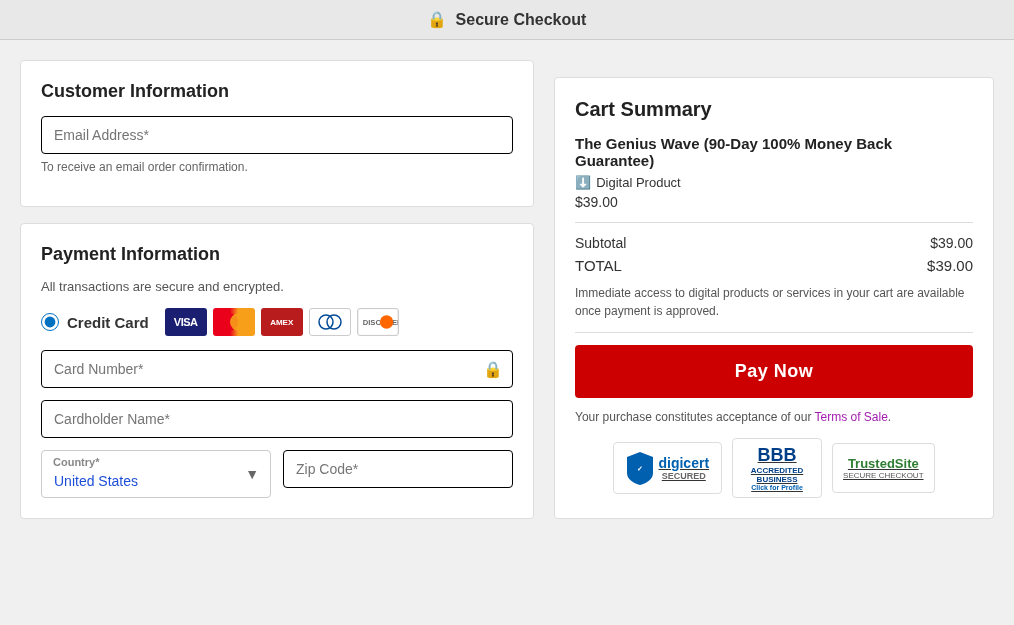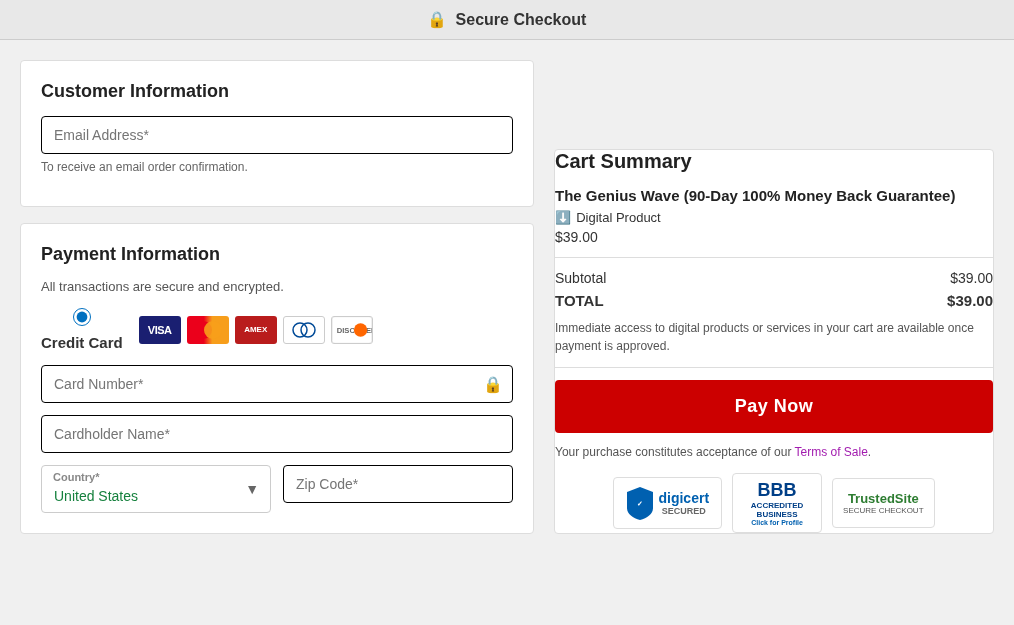--- a/index.html
+++ b/index.html
@@ -37,20 +37,21 @@
       margin-right: 20px;
       display: flex;
       flex-direction: column;
       gap: 16px;
     }
     .right-panel {
       width: 440px;
       background: #fff;
       border: 1px solid #ddd;
       border-radius: 4px;
+      padding: 20px;
     }
     .card {
       background: #fff;
       border: 1px solid #ddd;
       border-radius: 4px;
       padding: 20px;
     }
     .section-title {
       font-size: 18px;
       font-weight: bold;
@@ -83,21 +84,20 @@
       align-items: center;
       margin-bottom: 14px;
     }
     .radio-label {
       display: flex;
       align-items: center;
       gap: 8px;
       font-size: 15px;
       font-weight: bold;
       margin-right: 16px;
-      flex-direction: column;
     }
     input[type="radio"] {
       accent-color: #0070c0;
       width: 18px;
       height: 18px;
     }
     .card-icons {
       display: flex;
       gap: 6px;
       align-items: center;
@@ -150,21 +150,21 @@
       top: 6px;
       left: 12px;
       font-weight: bold;
     }
     select {
       width: 100%;
       padding: 22px 12px 8px 12px;
       border: 1px solid #ccc;
       border-radius: 4px;
       font-size: 14px;
-      color: #15803d;
+      color: #1d4ed8;
       appearance: none;
       background: #fff;
       cursor: pointer;
     }
     .select-arrow {
       position: absolute;
       right: 12px;
       top: 50%;
       transform: translateY(-50%);
       pointer-events: none;
@@ -202,21 +202,21 @@
       border-top: 1px solid #ddd;
       margin: 12px 0;
     }
     .summary-row {
       display: flex;
       justify-content: space-between;
       margin-bottom: 6px;
       font-size: 14px;
     }
     .summary-row.total {
-      font-weight: bold;
+      font-weight: normal;
       font-size: 15px;
       margin-top: 4px;
     }
     .access-note {
       font-size: 12px;
       color: #555;
       margin: 10px 0 12px 0;
       line-height: 1.5;
     }
     .pay-now-btn {
@@ -240,20 +240,21 @@
     .terms-link {
       color: #a21caf;
       cursor: pointer;
     }
     .trust-badges {
       display: flex;
       gap: 10px;
       align-items: center;
       justify-content: center;
       margin-top: 8px;
+      text-decoration: underline;
     }
     .badge {
       display: flex;
       flex-direction: column;
       align-items: center;
       justify-content: center;
       border: 1px solid #ddd;
       border-radius: 4px;
       padding: 6px 10px;
       font-size: 9px;

